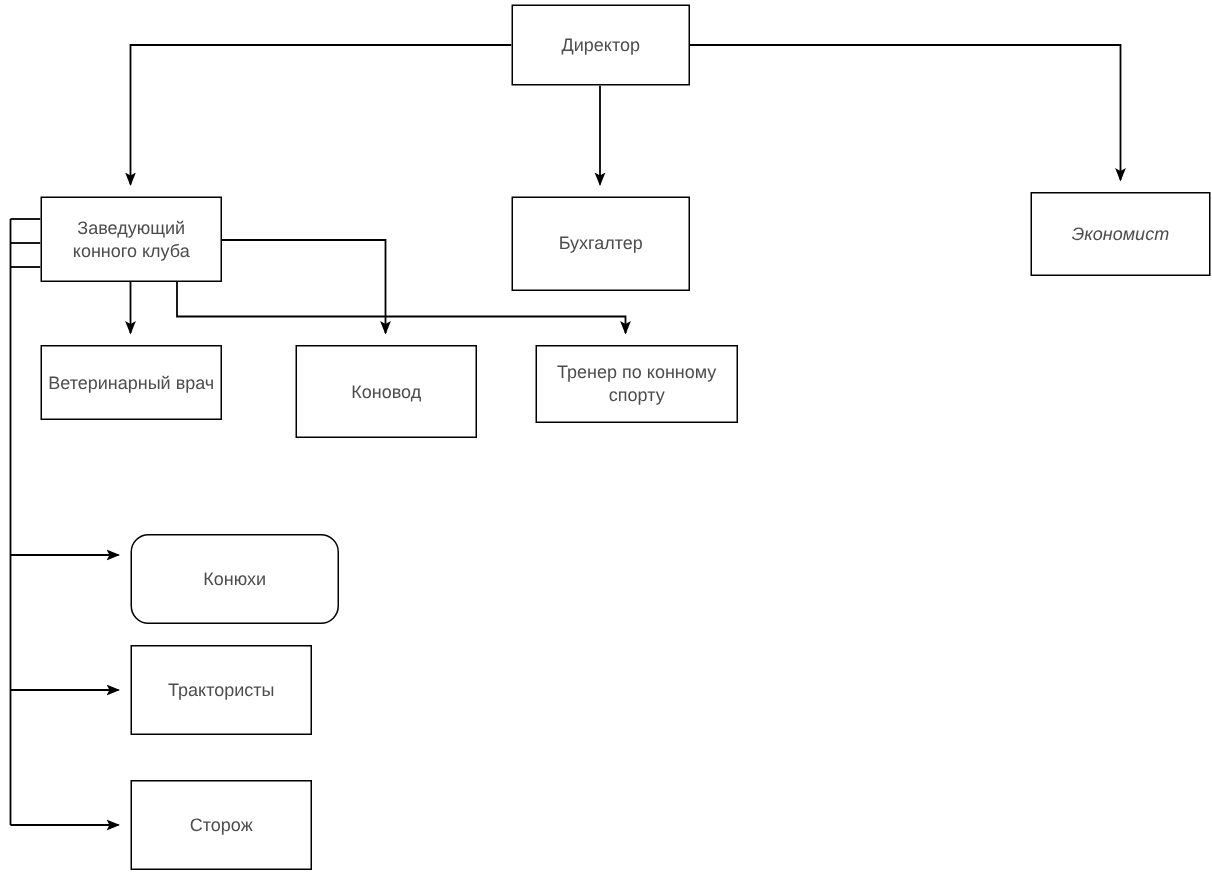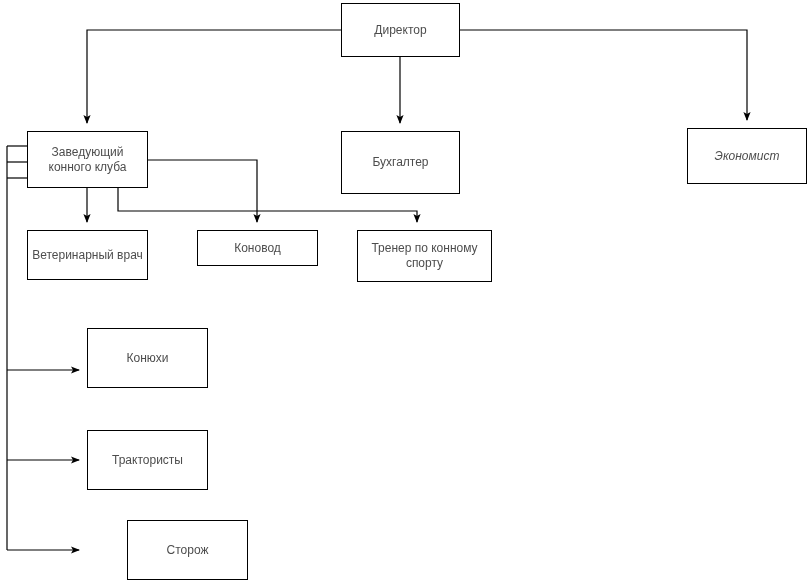--- a/index.html
+++ b/index.html
@@ -98,34 +98,34 @@
   </div>
 
   <div class="node" style="left:687px; top:128px; width:120px; height:56px;font-style:italic;">
     <span class="node-label">Экономист</span>
   </div>
 
   <div class="node" style="left:27px; top:230px; width:121px; height:50px;">
     <span class="node-label">Ветеринарный врач</span>
   </div>
 
-  <div class="node" style="left:197px; top:230px; width:121px; height:36px;">
+  <div class="node" style="left:197px; top:230px; width:121px; height:62px;">
     <span class="node-label">Коновод</span>
   </div>
 
   <div class="node" style="left:357px; top:230px; width:135px; height:52px;">
     <span class="node-label">Тренер по конному
 спорту</span>
   </div>
 
-  <div class="node" style="left:87px; top:328px; width:121px; height:60px;">
+  <div class="node" style="left:87px; top:356px; width:139px; height:60px;border-radius:12px;">
     <span class="node-label">Конюхи</span>
   </div>
 
   <div class="node" style="left:87px; top:430px; width:121px; height:60px;">
     <span class="node-label">Трактористы</span>
   </div>
 
-  <div class="node" style="left:87px; top:520px; width:121px; height:60px;margin-left:40px;">
+  <div class="node" style="left:87px; top:520px; width:121px; height:60px;">
     <span class="node-label">Сторож</span>
   </div>
 
 </div>
 
 </body></html>

